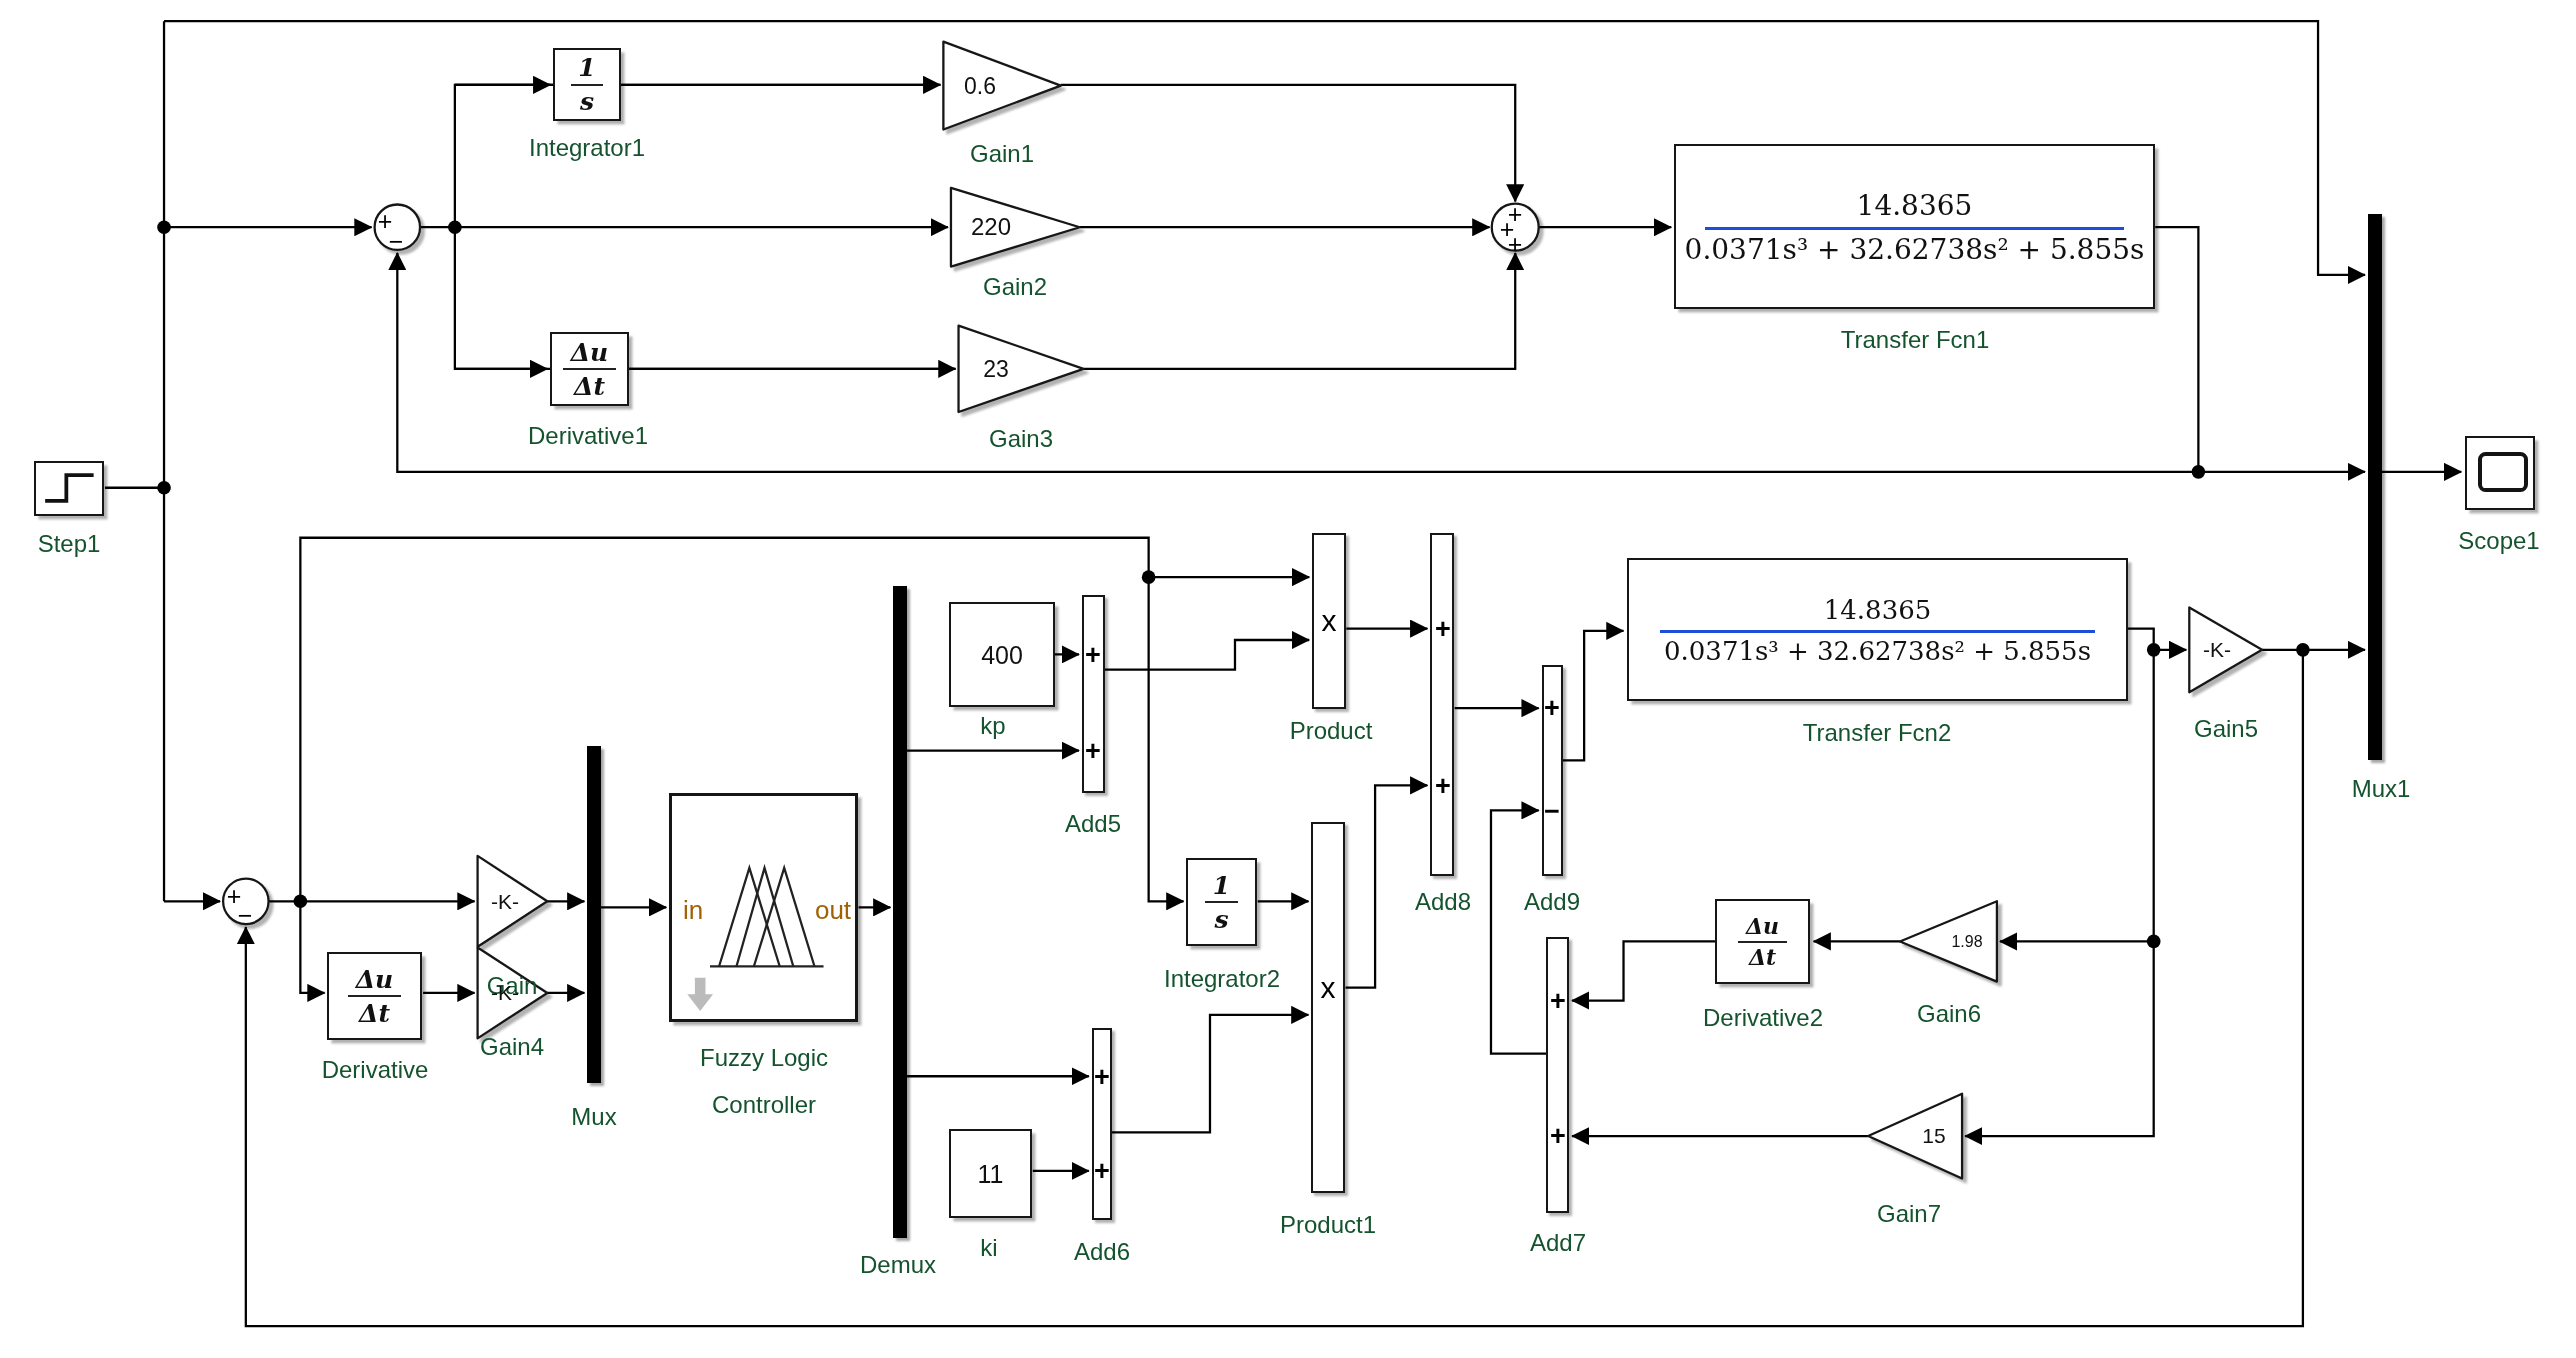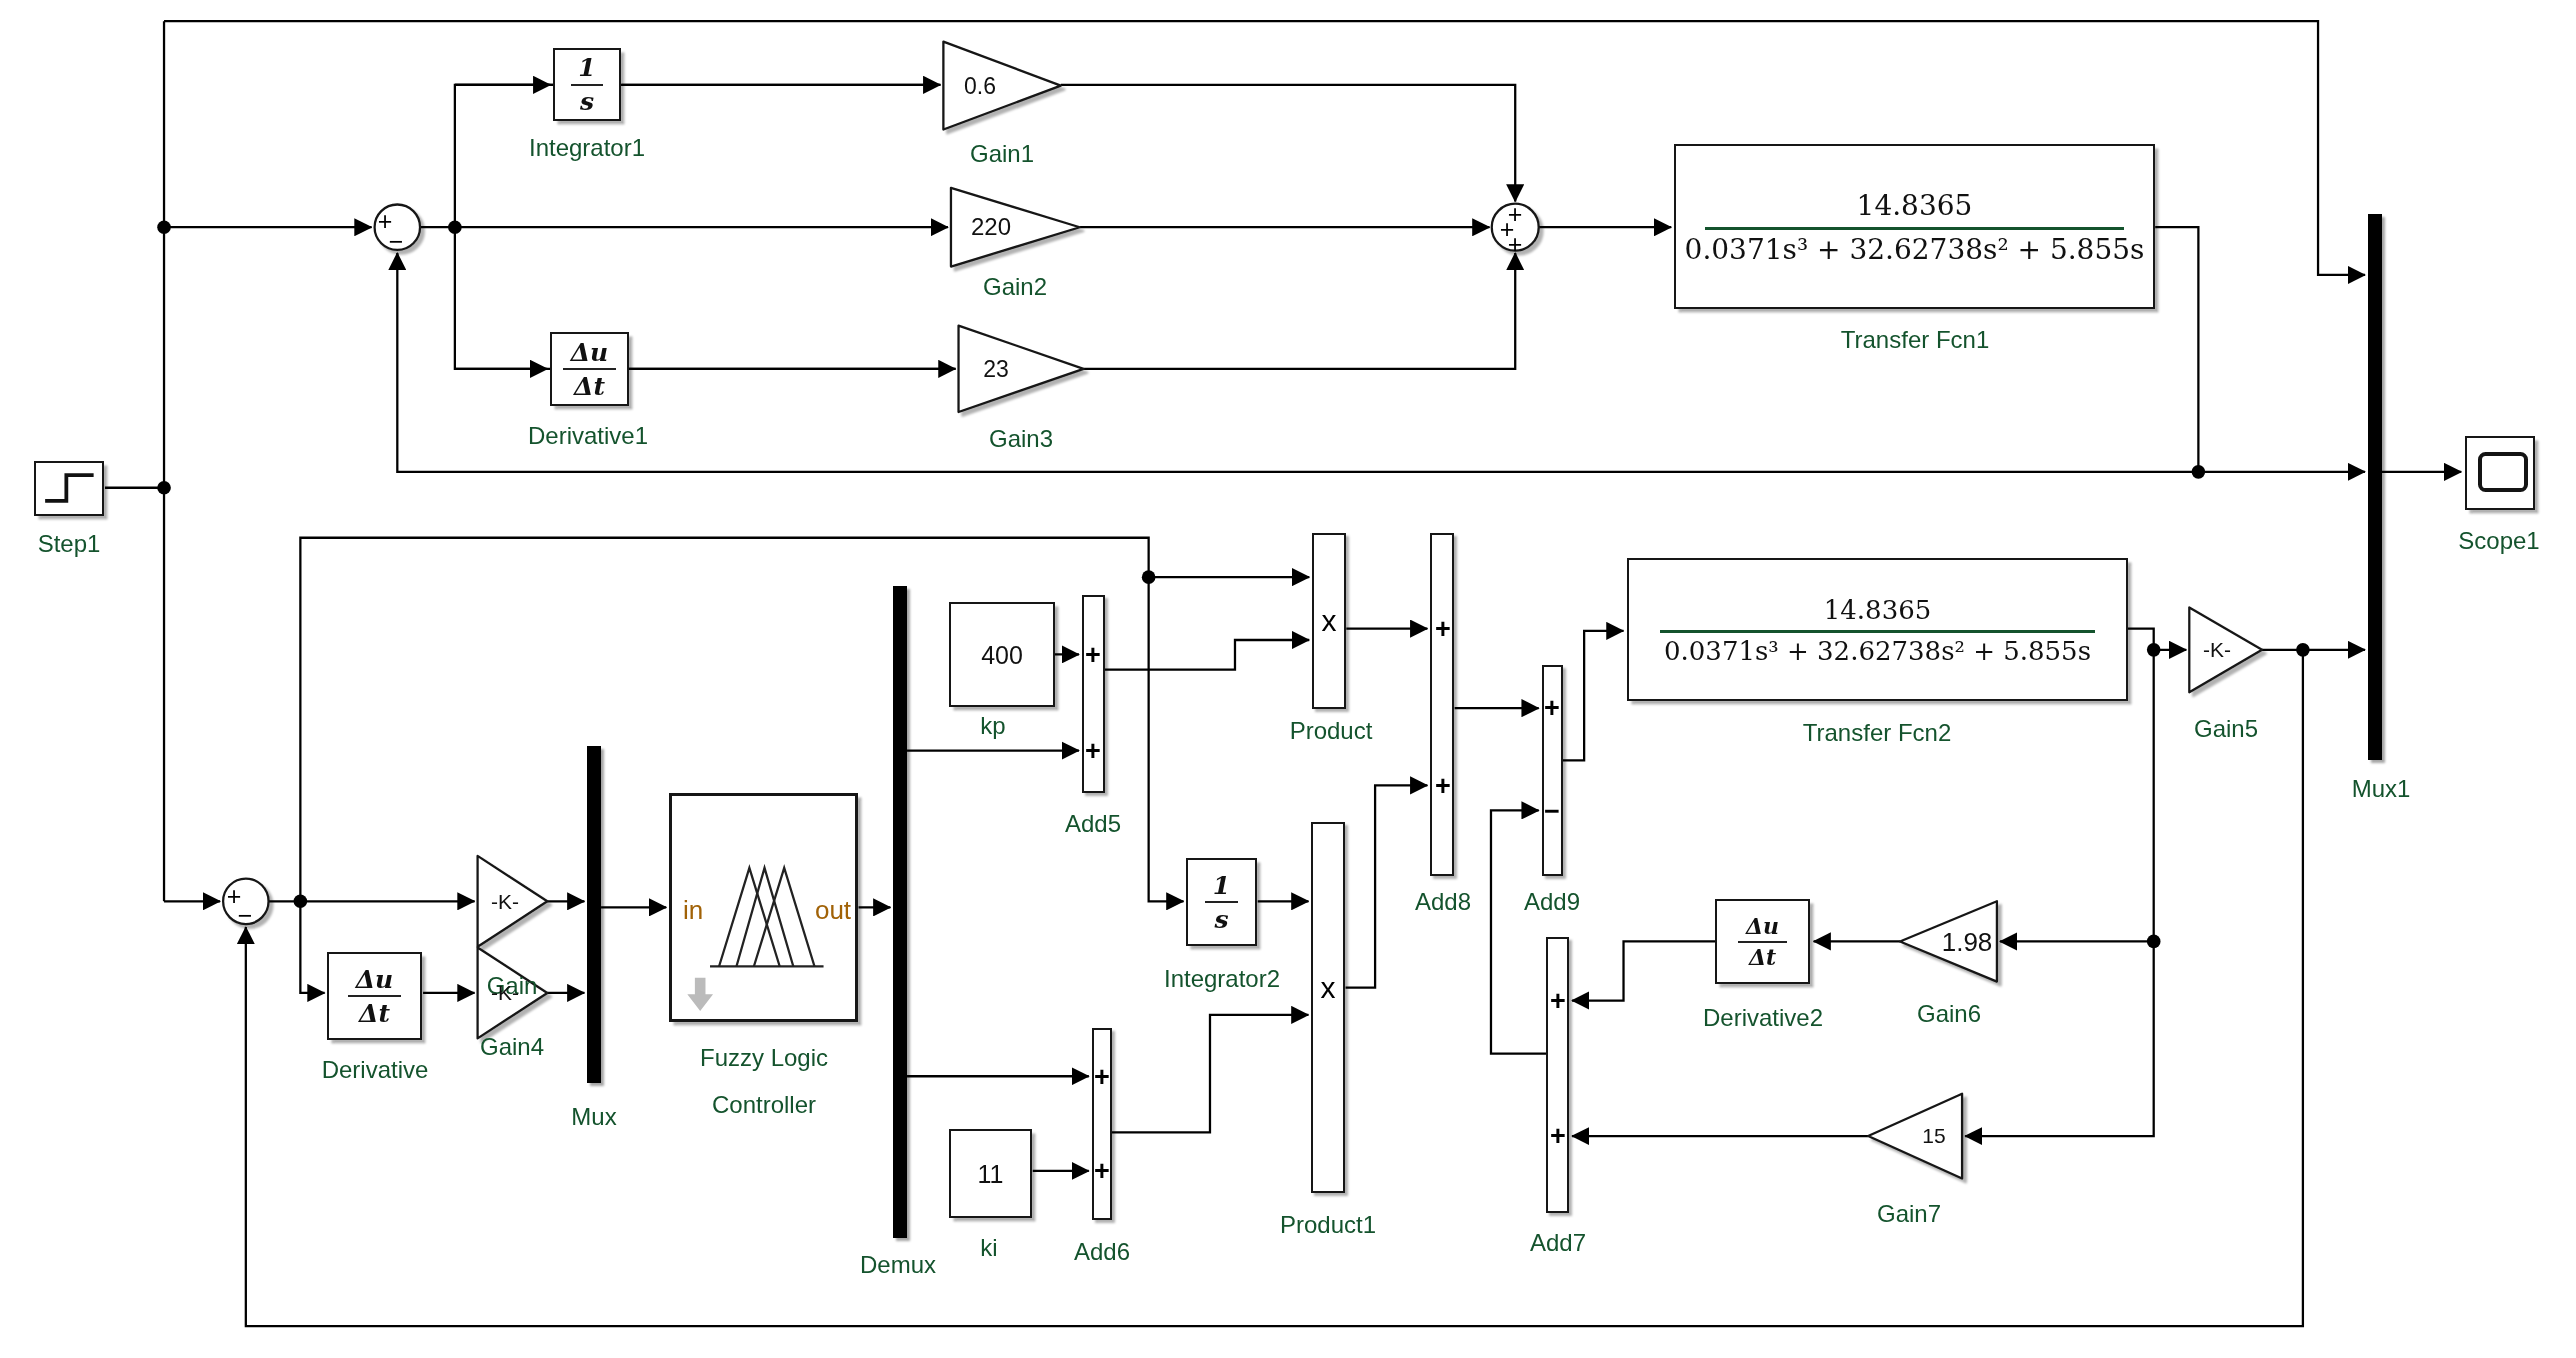--- a/index.html
+++ b/index.html
@@ -10,21 +10,21 @@
   .blk{position:absolute;background:#fff;border:2.3px solid #161616;box-sizing:border-box;
        box-shadow:3.8px 3.8px 2.3px rgba(0,0,0,0.30);}
   .solidbar{position:absolute;background:#000;box-shadow:3px 3px 2.3px rgba(0,0,0,0.35);}
   .whitebar{position:absolute;background:#fff;border:2.3px solid #161616;box-sizing:border-box;
             box-shadow:3px 3px 2.3px rgba(0,0,0,0.30);}
   .sign{position:absolute;transform:translate(-50%,-50%);font-size:27px;font-weight:bold;color:#000;}
   .sumsign{position:absolute;transform:translate(-50%,-50%);font-size:25px;color:#000;}
   .gval{position:absolute;transform:translate(-50%,-50%);font-size:21px;color:#111;}
   .tf{display:flex;flex-direction:column;align-items:center;justify-content:center;
       font-family:"DejaVu Serif",serif;}
-  .tf-num{text-align:center;font-size:28px;border-bottom:3px solid #14532d;padding:1.5px 13.6px 4.5px 13.6px;width:82%;}
+  .tf-num{text-align:center;font-size:28px;border-bottom:3px solid #1d4ed8;padding:1.5px 13.6px 4.5px 13.6px;width:82%;}
   .tf-den{text-align:center;font-size:28px;padding-top:3px;}
   .frac{display:flex;flex-direction:column;align-items:center;justify-content:center;
         font-family:"DejaVu Serif",serif;}
   .frac-num{text-align:center;font-size:25px;font-style:italic;font-weight:bold;
             border-bottom:2.3px solid #222;padding:0 7.6px 1.5px 7.6px;}
   .frac-den{text-align:center;font-size:25px;font-style:italic;font-weight:bold;padding-top:1.5px;}
   .portlbl{position:absolute;transform:translate(-50%,-50%);font-size:26px;color:#a16207;}
 </style>
 </head>
 <body>
@@ -253,21 +253,21 @@
 <div class="lbl" style="left:1552px;top:902px">Add9</div>
 
 <div class="blk tf" style="left:1627px;top:558px;width:501px;height:143px">
   <div class="tf-num" style="font-size:26px">14.8365</div>
   <div class="tf-den" style="font-size:26px">0.0371s³ + 32.62738s² + 5.855s</div>
 </div>
 <div class="lbl" style="left:1877px;top:733px">Transfer Fcn2</div>
 
 <span class="gval" style="left:2217px;top:650px">-K-</span>
 <div class="lbl" style="left:2226px;top:729px">Gain5</div>
-<span class="gval" style="left:1967px;top:942px;font-size:26px">1.98</span>
+<span class="gval" style="left:1967px;top:942px;font-size:16px">1.98</span>
 <div class="lbl" style="left:1949px;top:1014px">Gain6</div>
 <span class="gval" style="left:1934px;top:1136px">15</span>
 <div class="lbl" style="left:1909px;top:1214px">Gain7</div>
 
 <div class="blk frac" style="left:1715px;top:899px;width:95px;height:85px">
   <div class="frac-num" style="font-size:22px">Δu</div>
   <div class="frac-den" style="font-size:22px">Δt</div>
 </div>
 <div class="lbl" style="left:1763px;top:1018px">Derivative2</div>
 

